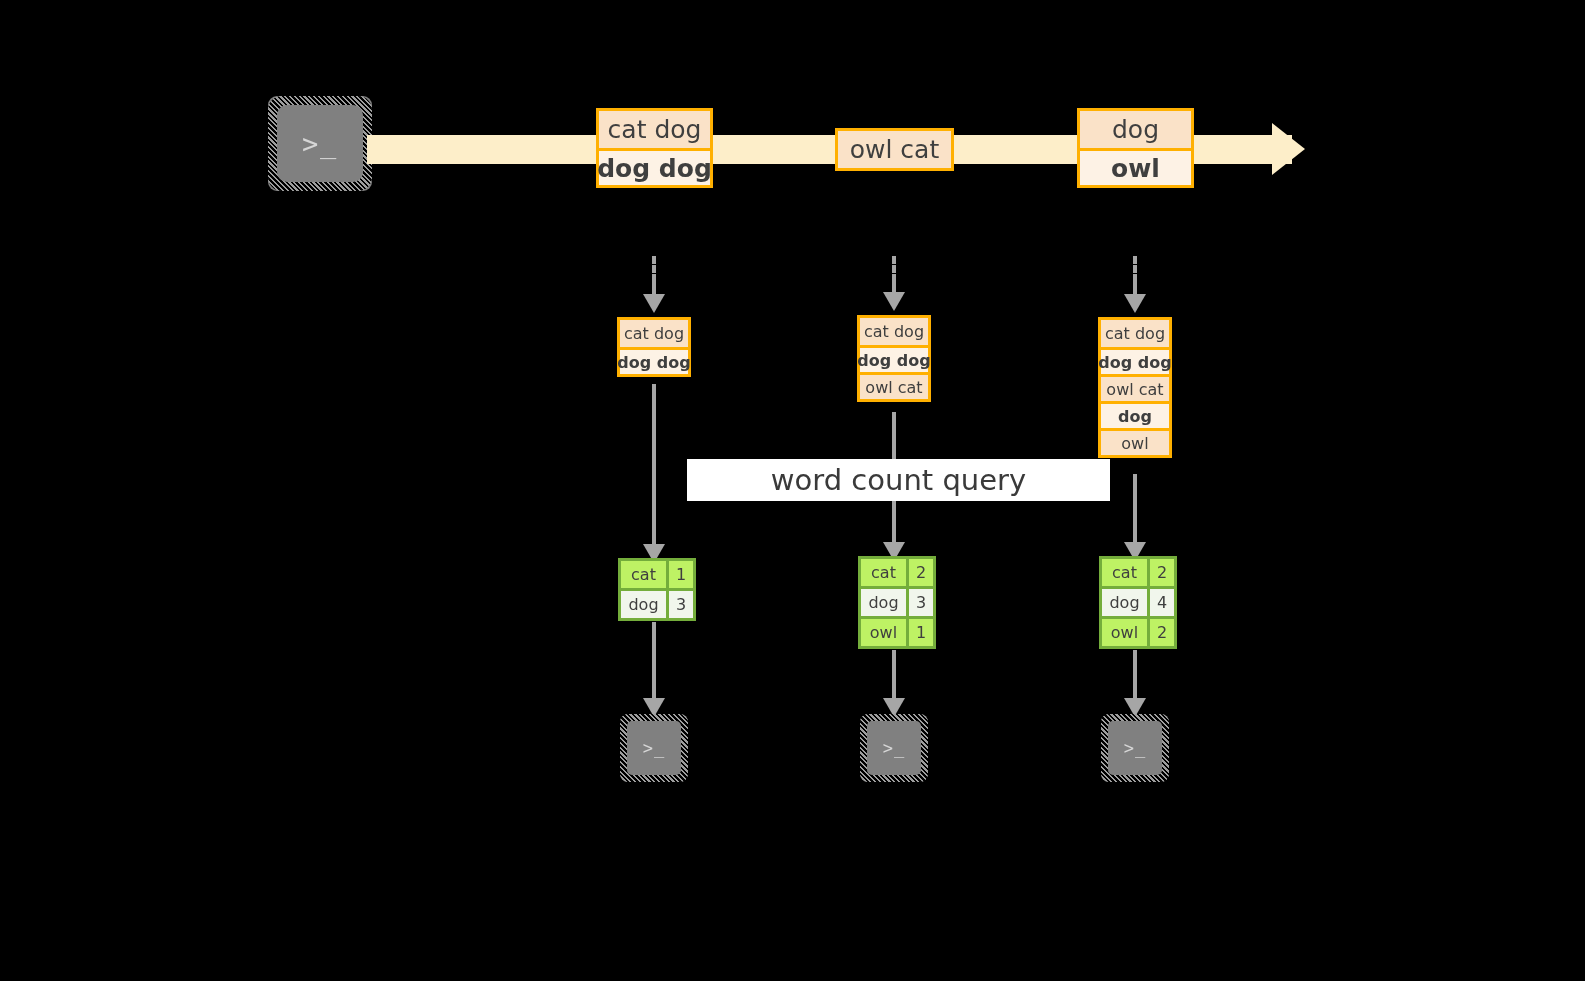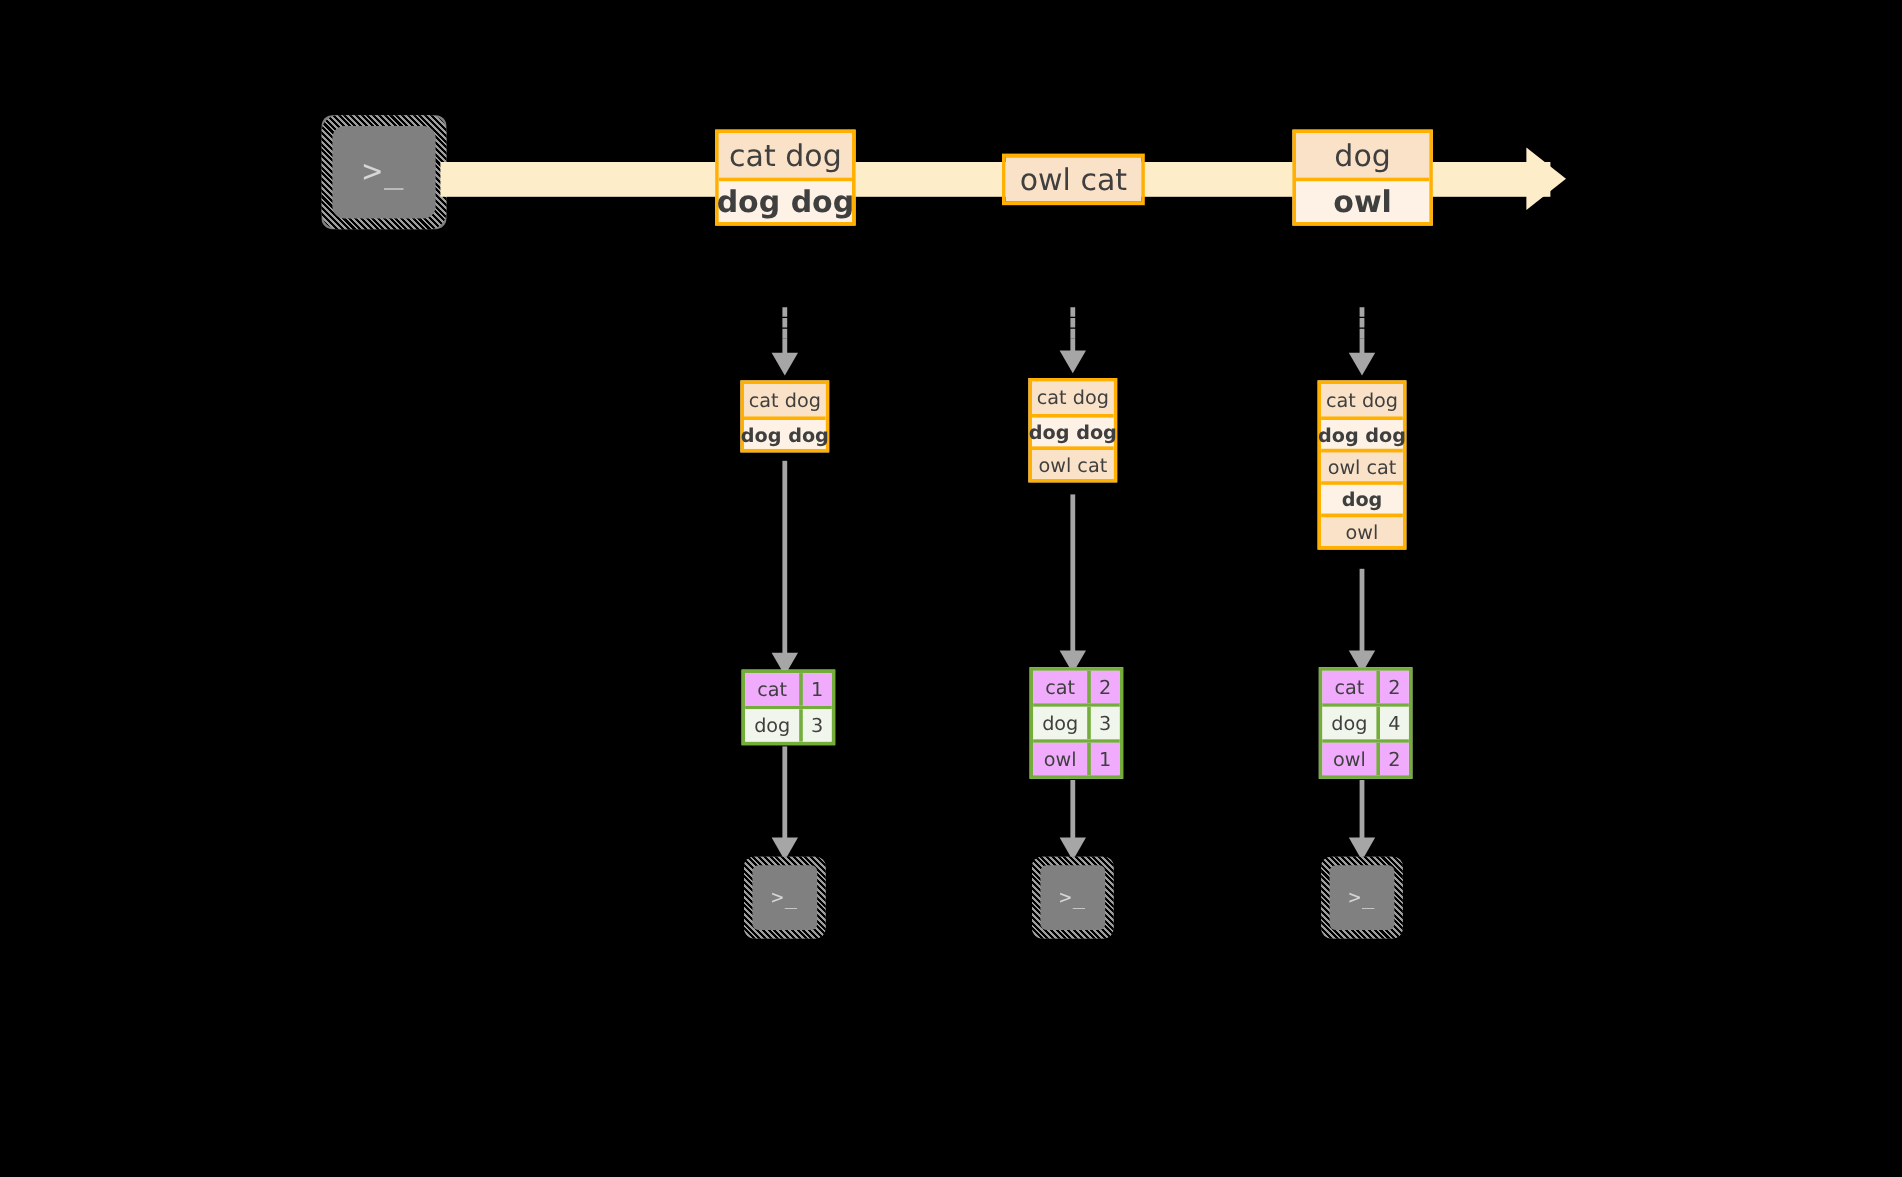--- a/index.html
+++ b/index.html
@@ -115,21 +115,21 @@
     box-sizing: border-box;
     display: flex;
     align-items: center;
     justify-content: center;
     height: 27px;
     font-size: 16px;
     color: #3f3f3f;
   }
   .res-cell.key { width: 45px; }
   .res-cell.val { width: 27px; border-left: 3px solid #74ad3b; }
-  .res-row.tint .res-cell { background: #f0abfc; }
+  .res-row.tint .res-cell { background: #bef264; }
   .res-row.plain .res-cell { background: #f1f6ec; }
 
   
   .conn {
     position: absolute;
     width: 4px;
     background: #a6a6a6;
   }
   .conn.dashed {
     background: none;
@@ -287,14 +287,15 @@
 
   <div class="conn" style="left:1133px; top:650px; height:50px;"></div>
   <div class="conn-head" style="left:1124px; top:698px;"></div>
 
   <div class="terminal small" style="left:1101px; top:714px;">
     <div class="hatch-ring"></div>
     <div class="inner"></div>
     <span class="prompt">&gt;_</span>
   </div>
 
+  <div class="label-banner" style="left:687px; top:459px; width:423px; height:42px;">word count query</div>
 
 </div>
 
 </body></html>

